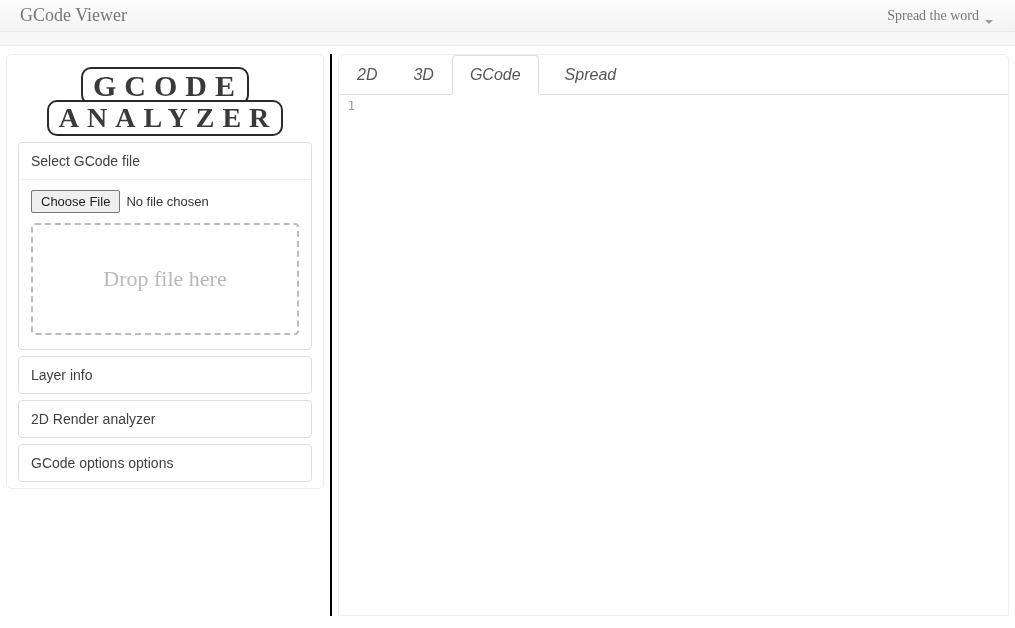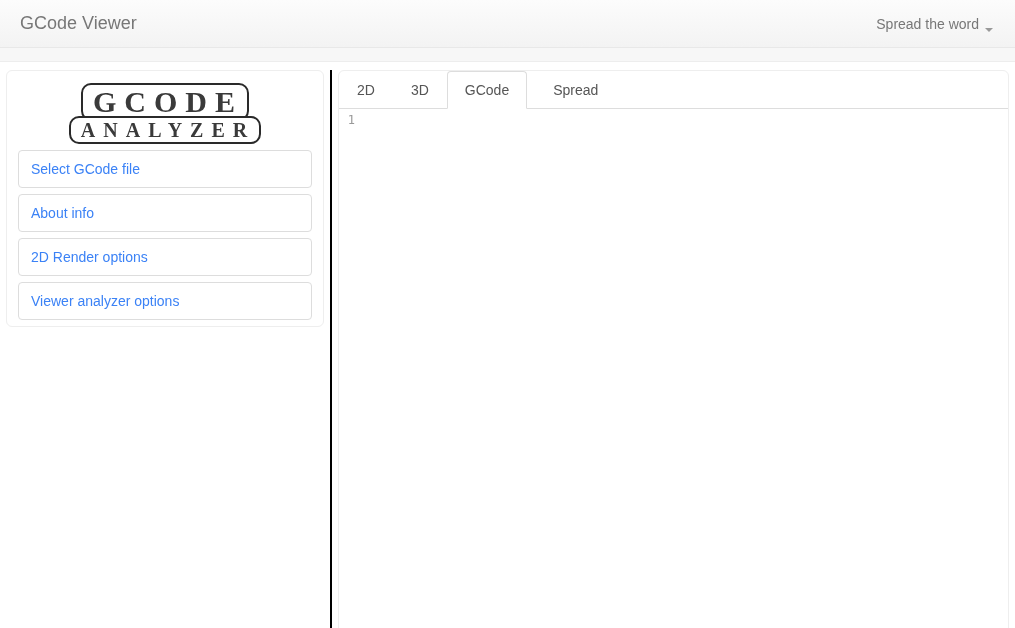--- a/index.html
+++ b/index.html
@@ -8,27 +8,28 @@
     font-family: -apple-system, BlinkMacSystemFont, "Segoe UI", Helvetica, Arial, sans-serif;
     font-size: 14px;
     color: #333;
     background: #fff;
     width: 1015px;
     height: 628px;
     overflow: hidden;
   }
   
   .navbar {
-    height: 48px;
+    height: 32px;
     background: linear-gradient(#fcfcfc, #f3f3f3);
     border-bottom: 1px solid #e8e8e8;
     display: flex;
     align-items: center;
     padding: 0 22px 0 20px;
     justify-content: space-between;
+    font-family: Liberation Serif, serif;
   }
   .navbar-title {
     color: #777;
     font-size: 18px;
     font-weight: 400;
   }
   .navbar-right {
     display: flex;
     align-items: flex-end;
     color: #777;
@@ -70,31 +71,31 @@
   .logo-line1, .logo-line2 {
     display: inline-block;
     font-weight: 900;
     letter-spacing: 8px;
     background: #fff;
     padding: 2px 4px 2px 10px;
     border: 2px solid #2a2a2a;
     border-radius: 10px;
   }
   .logo-line1 { font-size: 30px; }
-  .logo-line2 { font-size: 20px; margin-top: -5px; display:inline-block; }
+  .logo-line2 { font-size: 28px; margin-top: -5px; display:inline-block; }
   .panel {
     border: 1px solid #ddd;
     border-radius: 4px;
     margin-top: 6px;
     background: #fff;
   }
   .panel-heading {
     padding: 10px 12px;
     font-size: 14px;
-    color: #3b82f6;
+    color: #404040;
     cursor: pointer;
   }
   .file-body {
     border-top: 1px solid #eee;
     padding: 10px 12px 14px 12px;
   }
   .file-row {
     display: flex;
     align-items: center;
     gap: 6px;
@@ -139,26 +140,27 @@
     margin-left: 6px;
     background:#fff;
   }
   .tabs {
     display: flex;
     border-bottom: 1px solid #ddd;
   }
   .tab {
     padding: 10px 17px;
     color: #555;
-    font-size: 14px;
+    font-size: 16px;
     cursor: pointer;
     border: 1px solid transparent;
     margin-bottom: -1px;
     border-radius: 4px 4px 0 0;
     user-select: none;
+    font-style: italic;
   }
   .tab.active {
     background: #fff;
     border-color: #ddd #ddd #fff #ddd;
     color:#555;
   }
   .tab-about {
     margin-left: 8px;
   }
   .editor {
@@ -192,30 +194,39 @@
 
 <div class="wrap">
   <div class="sidebar">
     <div class="logo">
       <span class="logo-line1">GCODE</span><br>
       <span class="logo-line2">ANALYZER</span>
     </div>
 
     <div class="panel">
       <div class="panel-heading">Select GCode file</div>
-    </div>
-
-    <div class="panel">
-      <div class="panel-heading">About info</div>
-    </div>
-    <div class="panel">
-      <div class="panel-heading">2D Render options</div>
-    </div>
-    <div class="panel">
-      <div class="panel-heading">Viewer analyzer options</div>
+      <div class="file-body">
+        <div class="file-row">
+          <button class="file-btn">Choose File</button>
+          <span class="file-status">No file chosen</span>
+        </div>
+        <div class="dropzone">
+          <span>Drop file here</span>
+        </div>
+      </div>
+    </div>
+
+    <div class="panel">
+      <div class="panel-heading">Layer info</div>
+    </div>
+    <div class="panel">
+      <div class="panel-heading">2D Render analyzer</div>
+    </div>
+    <div class="panel">
+      <div class="panel-heading">GCode options options</div>
     </div>
   </div>
 
   <div class="divider"></div>
 
   <div class="main">
     <div class="tabs">
       <div class="tab">2D</div>
       <div class="tab">3D</div>
       <div class="tab active">GCode</div>

